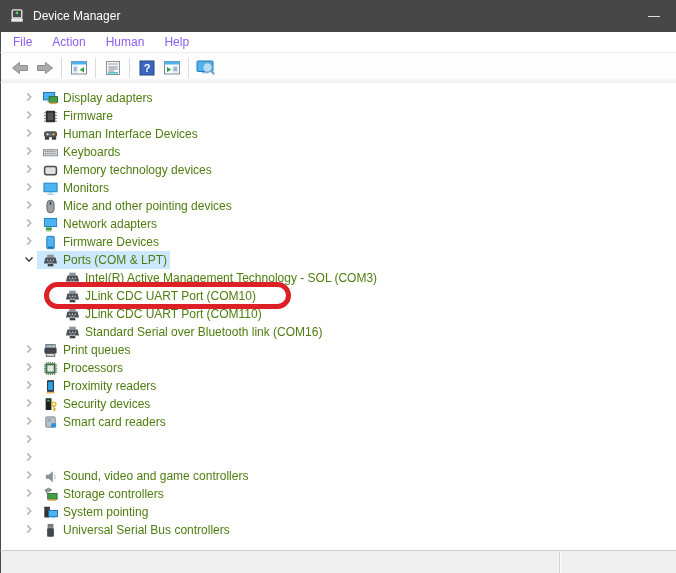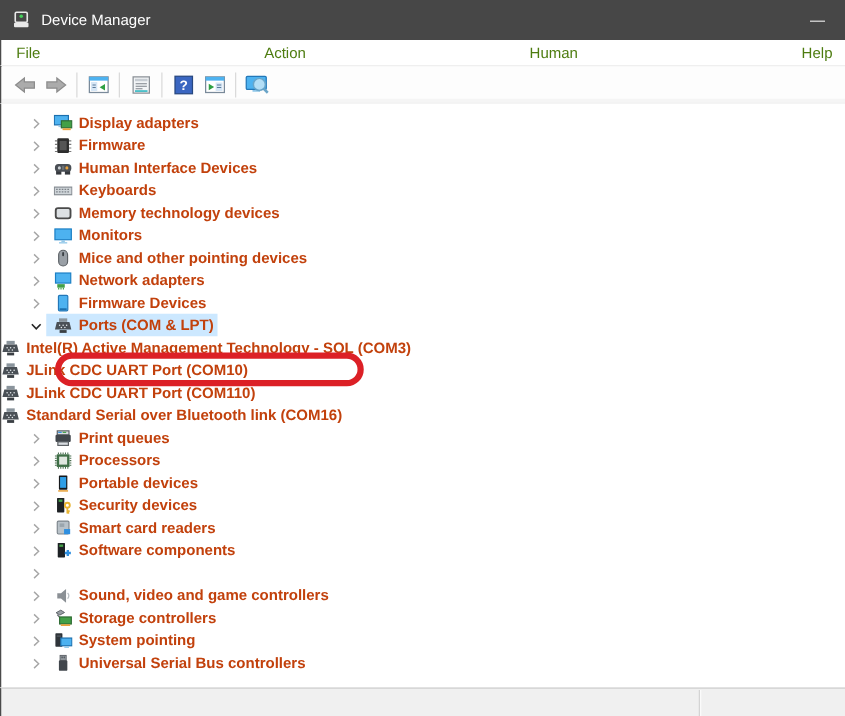--- a/index.html
+++ b/index.html
@@ -5,37 +5,37 @@
   html,body{margin:0;padding:0;background:#fff;}
   body{width:676px;height:573px;font-family:"Liberation Sans",sans-serif;-webkit-font-smoothing:antialiased;}
   .window{width:676px;height:573px;display:flex;flex-direction:column;overflow:hidden;background:#fff;}
 
   
   .titlebar{flex:none;height:32px;background:#474747;color:#fff;display:flex;align-items:center;padding-left:9px;font-size:12px;}
   .titlebar .app-icon{width:16px;height:16px;margin-right:8px;flex:none;}
   .min-btn{margin-left:auto;width:44px;height:32px;display:flex;align-items:center;justify-content:center;color:#f0f0f0;font-size:12px;}
 
   
-  .menubar{flex:none;height:20px;background:#fff;display:flex;align-items:center;font-size:12px;color:#4d7c0f;padding-left:2px;border-left:1px solid #4a4a4a;justify-content:space-between;}
+  .menubar{flex:none;height:20px;background:#fff;display:flex;align-items:center;font-size:12px;color:#8b5cf6;padding-left:2px;border-left:1px solid #4a4a4a;}
   .menu-item{padding:0 10px;height:20px;line-height:20px;}
 
   
   .toolbar{flex:none;height:29px;background:#fdfdfd;display:flex;align-items:center;padding-left:6px;border-left:1px solid #4a4a4a;border-top:1px solid #efefef;border-bottom:1px solid #ededed;box-shadow:inset 0 -3px 0 #f5f5f5;}
   .tbtn{width:25px;height:24px;display:flex;align-items:center;justify-content:center;flex:none;}
   .tsep{width:1px;height:20px;background:#dadada;margin:0 4px;flex:none;}
 
   
   .tree{flex:1;background:#fff;border-left:1px solid #4a4a4a;position:relative;overflow:hidden;padding-top:6px;font-size:12px;}
-  .row{height:18px;display:flex;align-items:flex-end;white-space:nowrap;color:#c2410c;font-weight:bold;}
+  .row{height:18px;display:flex;align-items:flex-start;white-space:nowrap;color:#4d7c0f;}
   .row .chev{width:16px;height:16px;margin-left:20px;flex:none;display:flex;align-items:center;justify-content:center;}
   .row .content{display:flex;align-items:center;height:18px;padding-right:3px;}
   .row .content.selected{background:#cce8ff;}
   .row .icon{width:15px;height:15px;flex:none;margin-right:5px;}
   .row.top .icon{margin-left:6px;}
-  .row.child{}
+  .row.child{padding-left:64px;}
   .row .label{line-height:18px;}
 
   .annot{position:absolute;left:43px;top:199px;width:247px;height:27px;border:5px solid #dc2026;border-radius:14px;box-sizing:border-box;pointer-events:none;}
 
   
   .statusbar{flex:none;height:22px;background:#f0f0f0;border-top:1px solid #cecece;border-left:1px solid #4a4a4a;position:relative;}
   .status-sep{position:absolute;left:558px;top:1px;bottom:0;width:1px;background:#d4d4d4;box-shadow:1px 0 0 #fbfbfb;}
 
   svg{display:block;}
 </style>
@@ -421,21 +421,21 @@
           </svg>
         </span>
         <span class="content">
           <span class="icon">
             <svg width="15" height="15" viewBox="0 0 16 16">
               <rect x="4.4" y="1.4" width="7.2" height="12.2" rx="0.6" fill="#16191c"></rect>
               <rect x="5.4" y="2.8" width="5.2" height="9.2" fill="#2e9fe8"></rect>
               <rect x="3.8" y="14" width="8.4" height="1.3" fill="#e8a33d"></rect>
             </svg>
           </span>
-          <span class="label">Portable devices</span>
+          <span class="label">Proximity readers</span>
         </span>
       </div>
       <div class="row top">
         <span class="chev">
           <svg viewBox="0 0 16 16" width="14" height="14">
             <path d="M6 4l4.2 4L6 12" fill="none" stroke="#a6a6a6" stroke-width="1.3"></path>
           </svg>
         </span>
         <span class="content">
           <span class="icon">
@@ -465,30 +465,20 @@
           </span>
           <span class="label">Smart card readers</span>
         </span>
       </div>
       <div class="row top">
         <span class="chev">
           <svg viewBox="0 0 16 16" width="14" height="14">
             <path d="M6 4l4.2 4L6 12" fill="none" stroke="#a6a6a6" stroke-width="1.3"></path>
           </svg>
         </span>
-        <span class="content">
-          <span class="icon">
-            <svg width="15" height="15" viewBox="0 0 16 16">
-              <rect x="3.4" y="1.4" width="6.2" height="12.4" rx="0.6" fill="#1d2124"></rect>
-              <rect x="4.8" y="2.8" width="3.2" height="2" fill="#43a047"></rect>
-              <path d="M12 7.4v5.2M9.4 10h5.2" stroke="#2e8fe0" stroke-width="2"></path>
-            </svg>
-          </span>
-          <span class="label">Software components</span>
-        </span>
       </div>
       <div class="row top">
         <span class="chev">
           <svg viewBox="0 0 16 16" width="14" height="14">
             <path d="M6 4l4.2 4L6 12" fill="none" stroke="#a6a6a6" stroke-width="1.3"></path>
           </svg>
         </span>
       </div>
       <div class="row top">
         <span class="chev">

